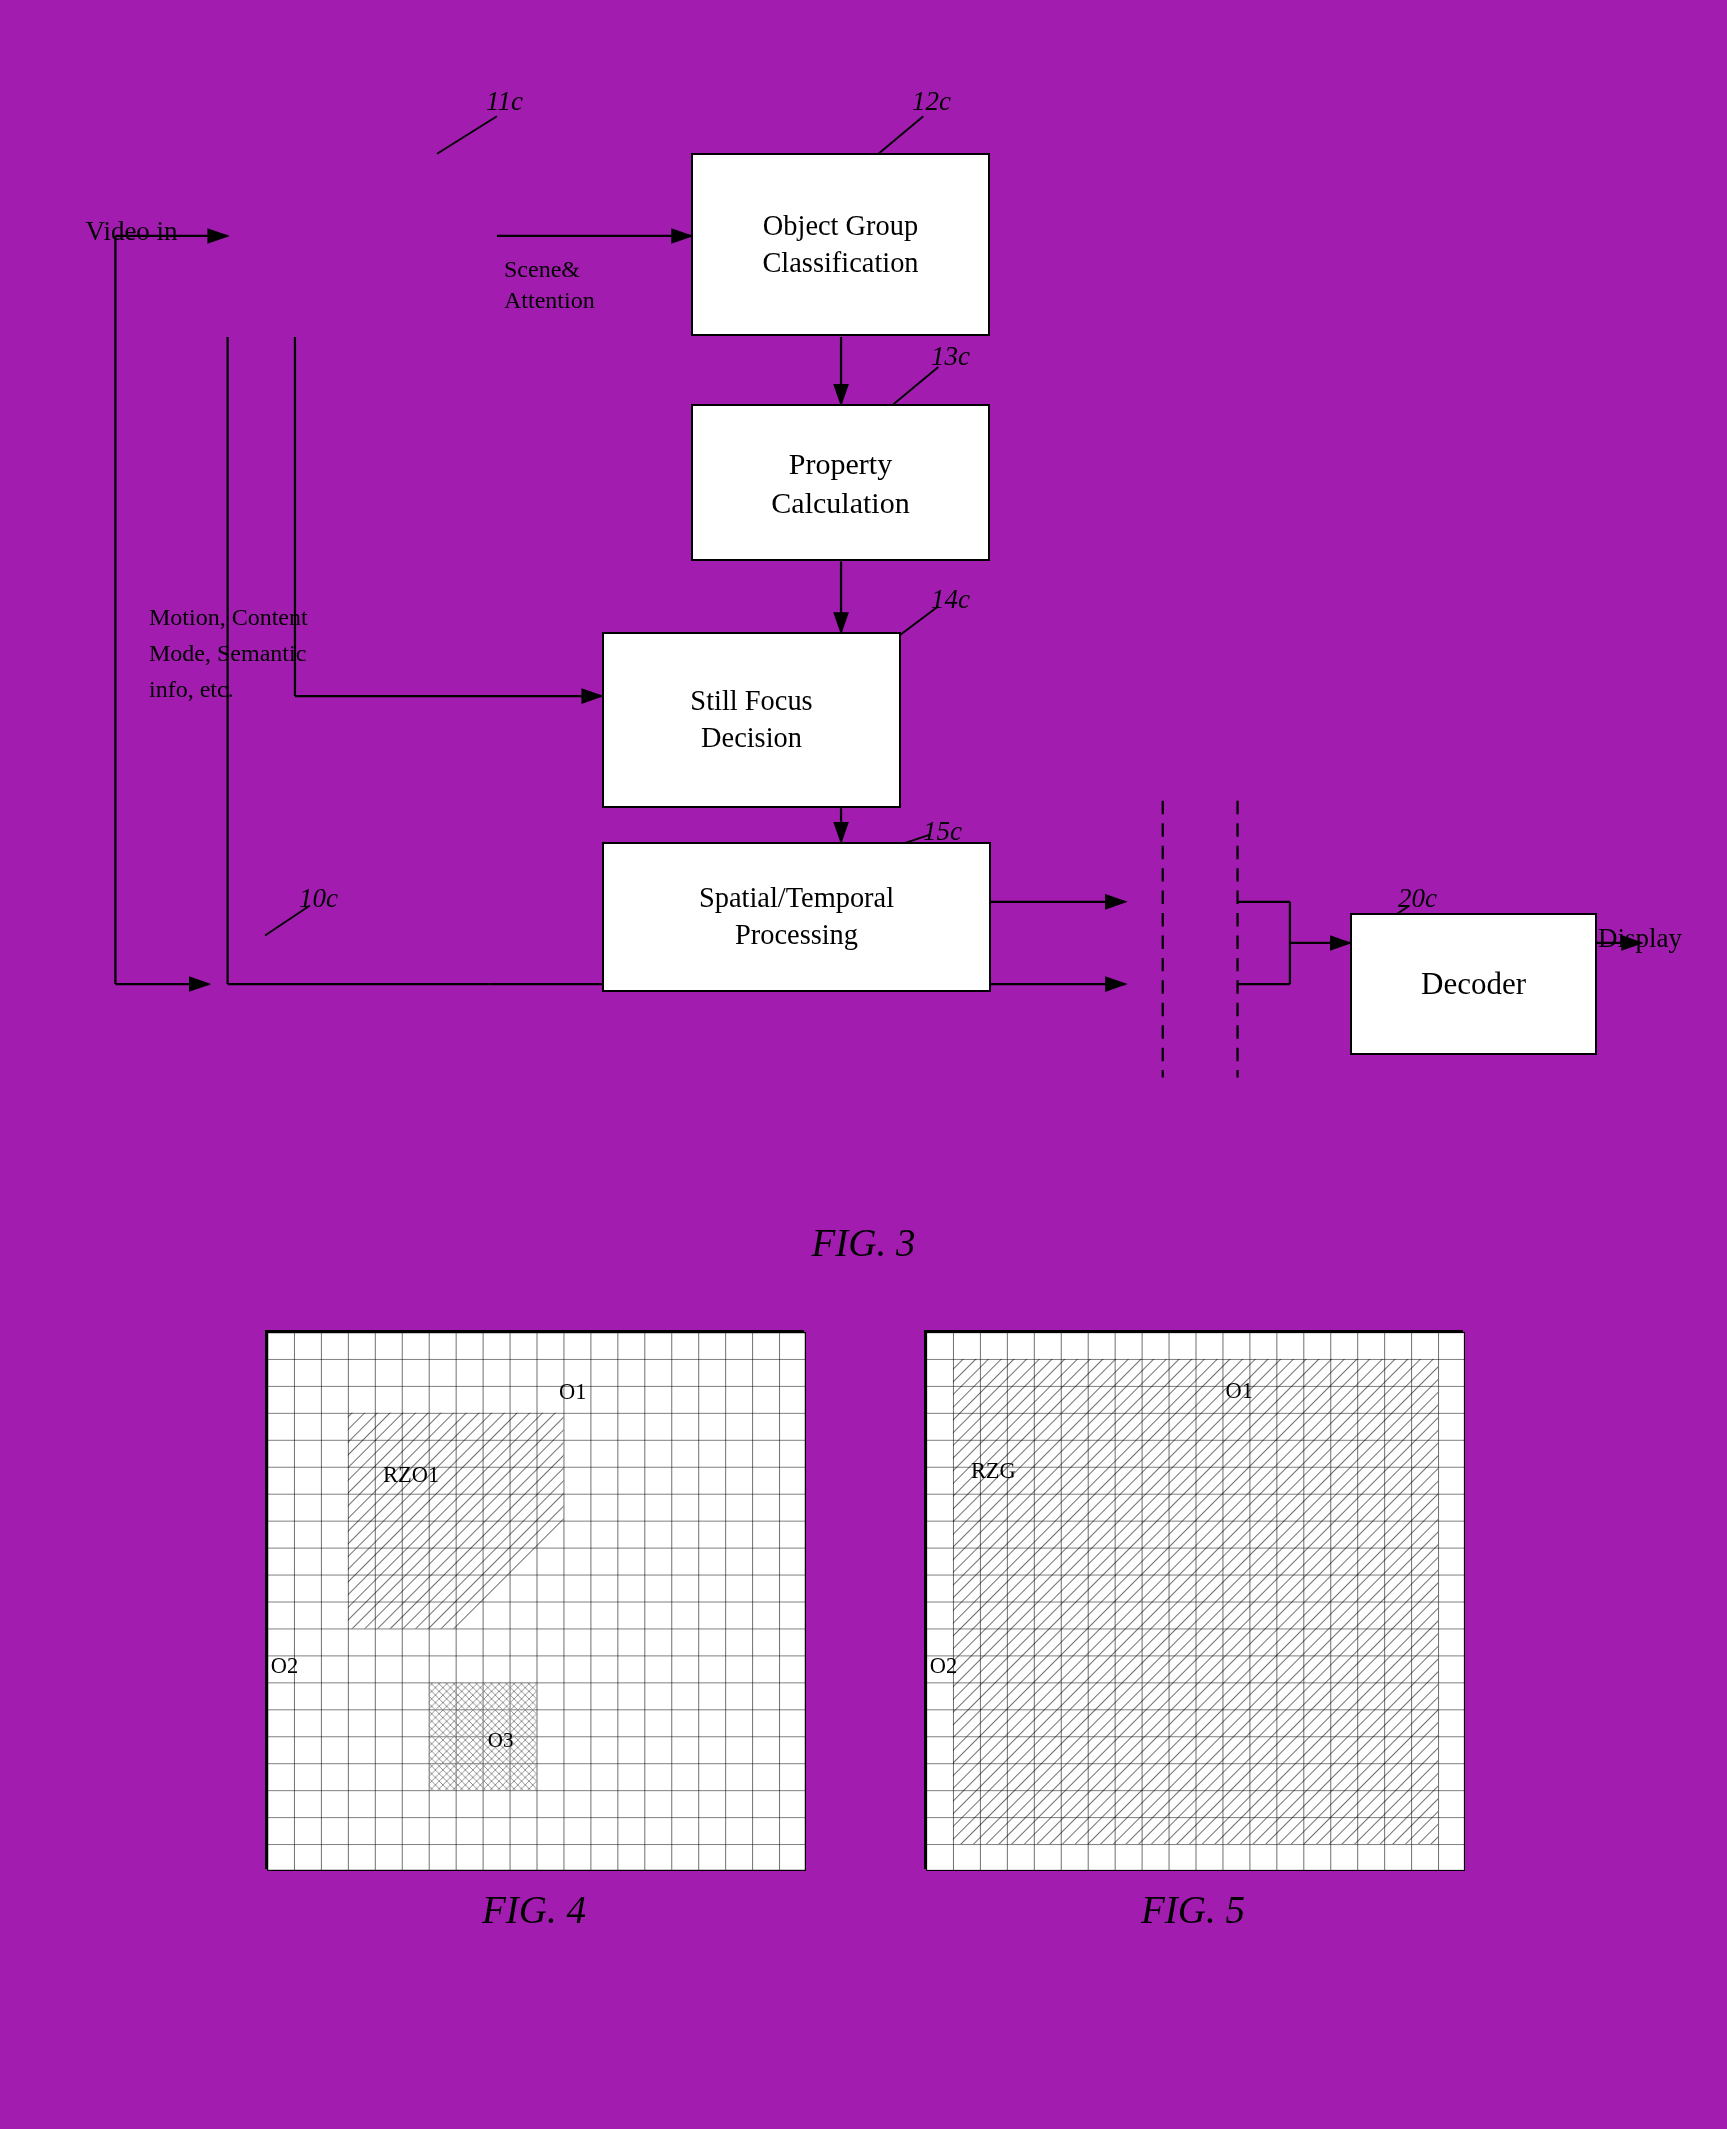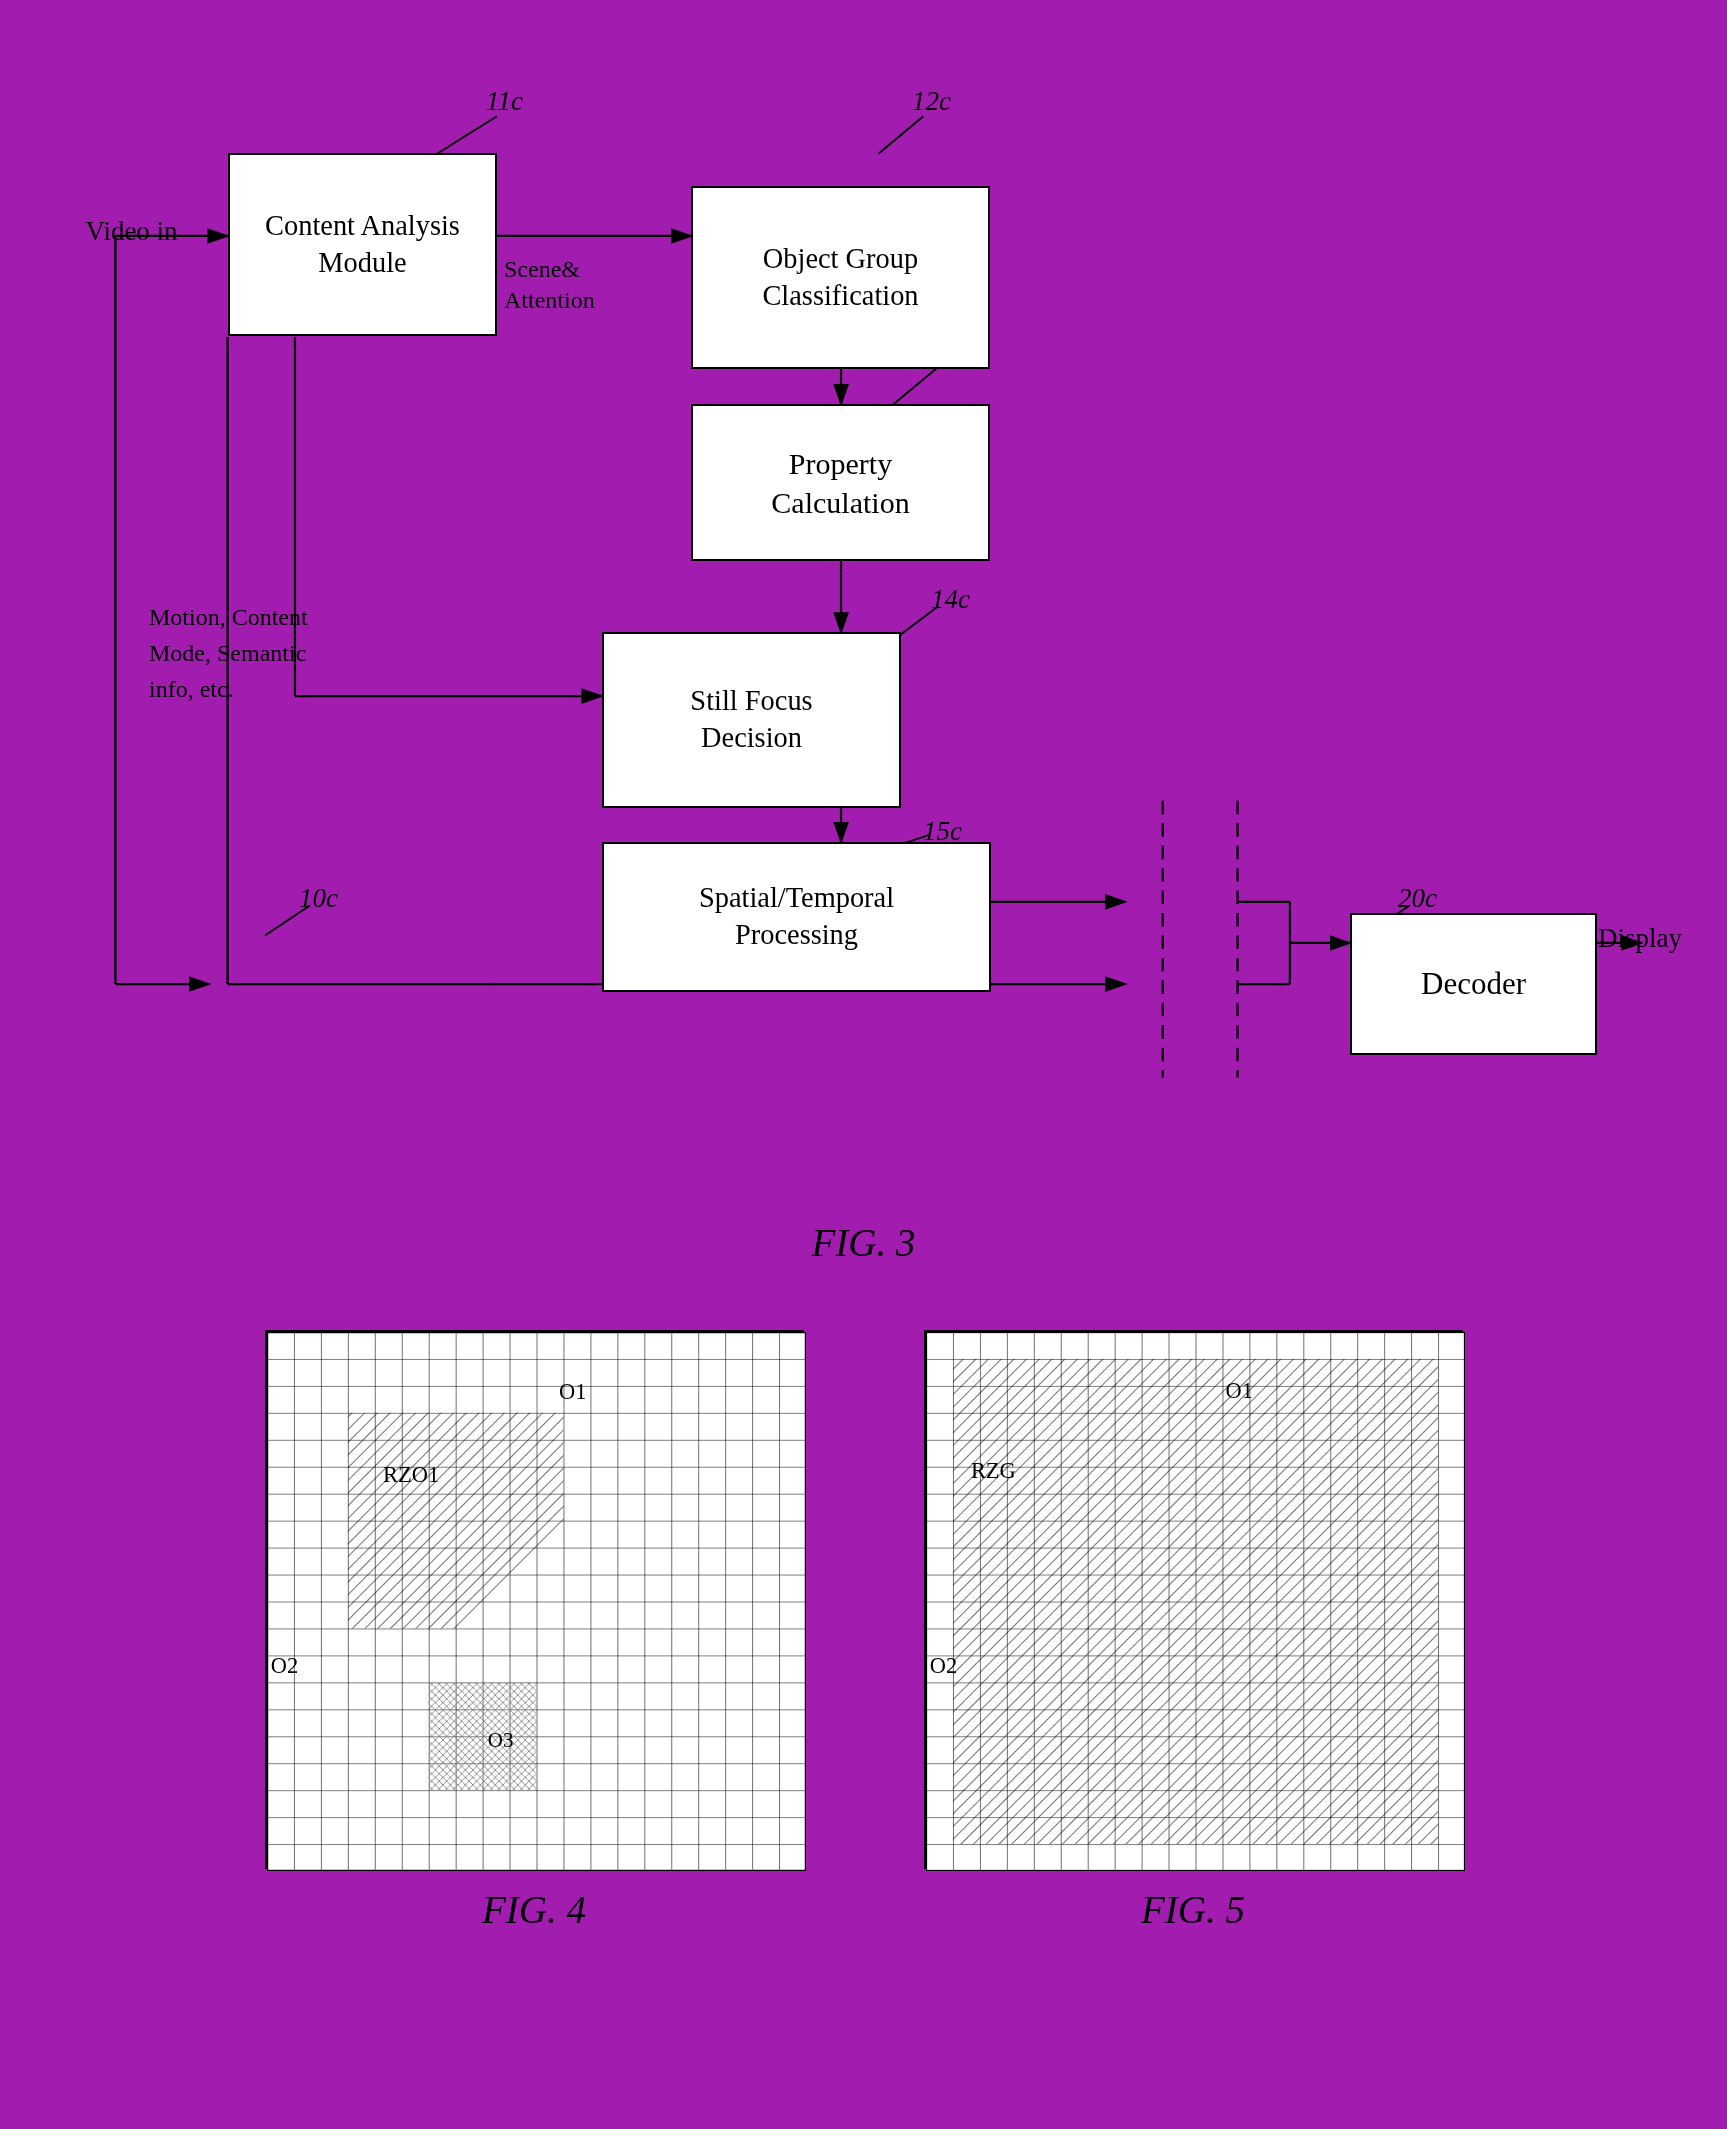--- a/index.html
+++ b/index.html
@@ -175,25 +175,22 @@
     <div class="label-tag" style="left:853px; top:539px;">14c</div>
 
     <div class="label-tag" style="left:845px; top:771px;">15c</div>
 
     <div class="label-tag" style="left:221px; top:838px;">10c</div>
 
     <div class="label-tag" style="left:1320px; top:838px;">20c</div>
 
     <div style="position:absolute; left:7.5px; top:171px; font-size:27px;">Video in</div>
 
-    <div class="diagram-box" style="left:150px; top:108px; width:269px; height:183px; font-size:28.4px;">
-      Content Analysis<br>Module
-    </div>
-
-    <div class="diagram-box" style="left:613px; top:108px; width:299px; height:183px; font-size:28.4px;margin-top:33px;">
+
+    <div class="diagram-box" style="left:613px; top:108px; width:299px; height:183px; font-size:28.4px;">
       Object Group<br>Classification
     </div>
 
     <div style="position:absolute; left:426px; top:209px; font-size:24px; line-height:1.3;">Scene&amp;<br>Attention</div>
 
     <div class="diagram-box" style="left:613px; top:359px; width:299px; height:157px; font-size:30px;">
       Property<br>Calculation
     </div>
 
     <div style="position:absolute; left:71px; top:554px; font-size:24px; line-height:1.5;">Motion,  Content<br>Mode, Semantic<br>info, etc.</div>

